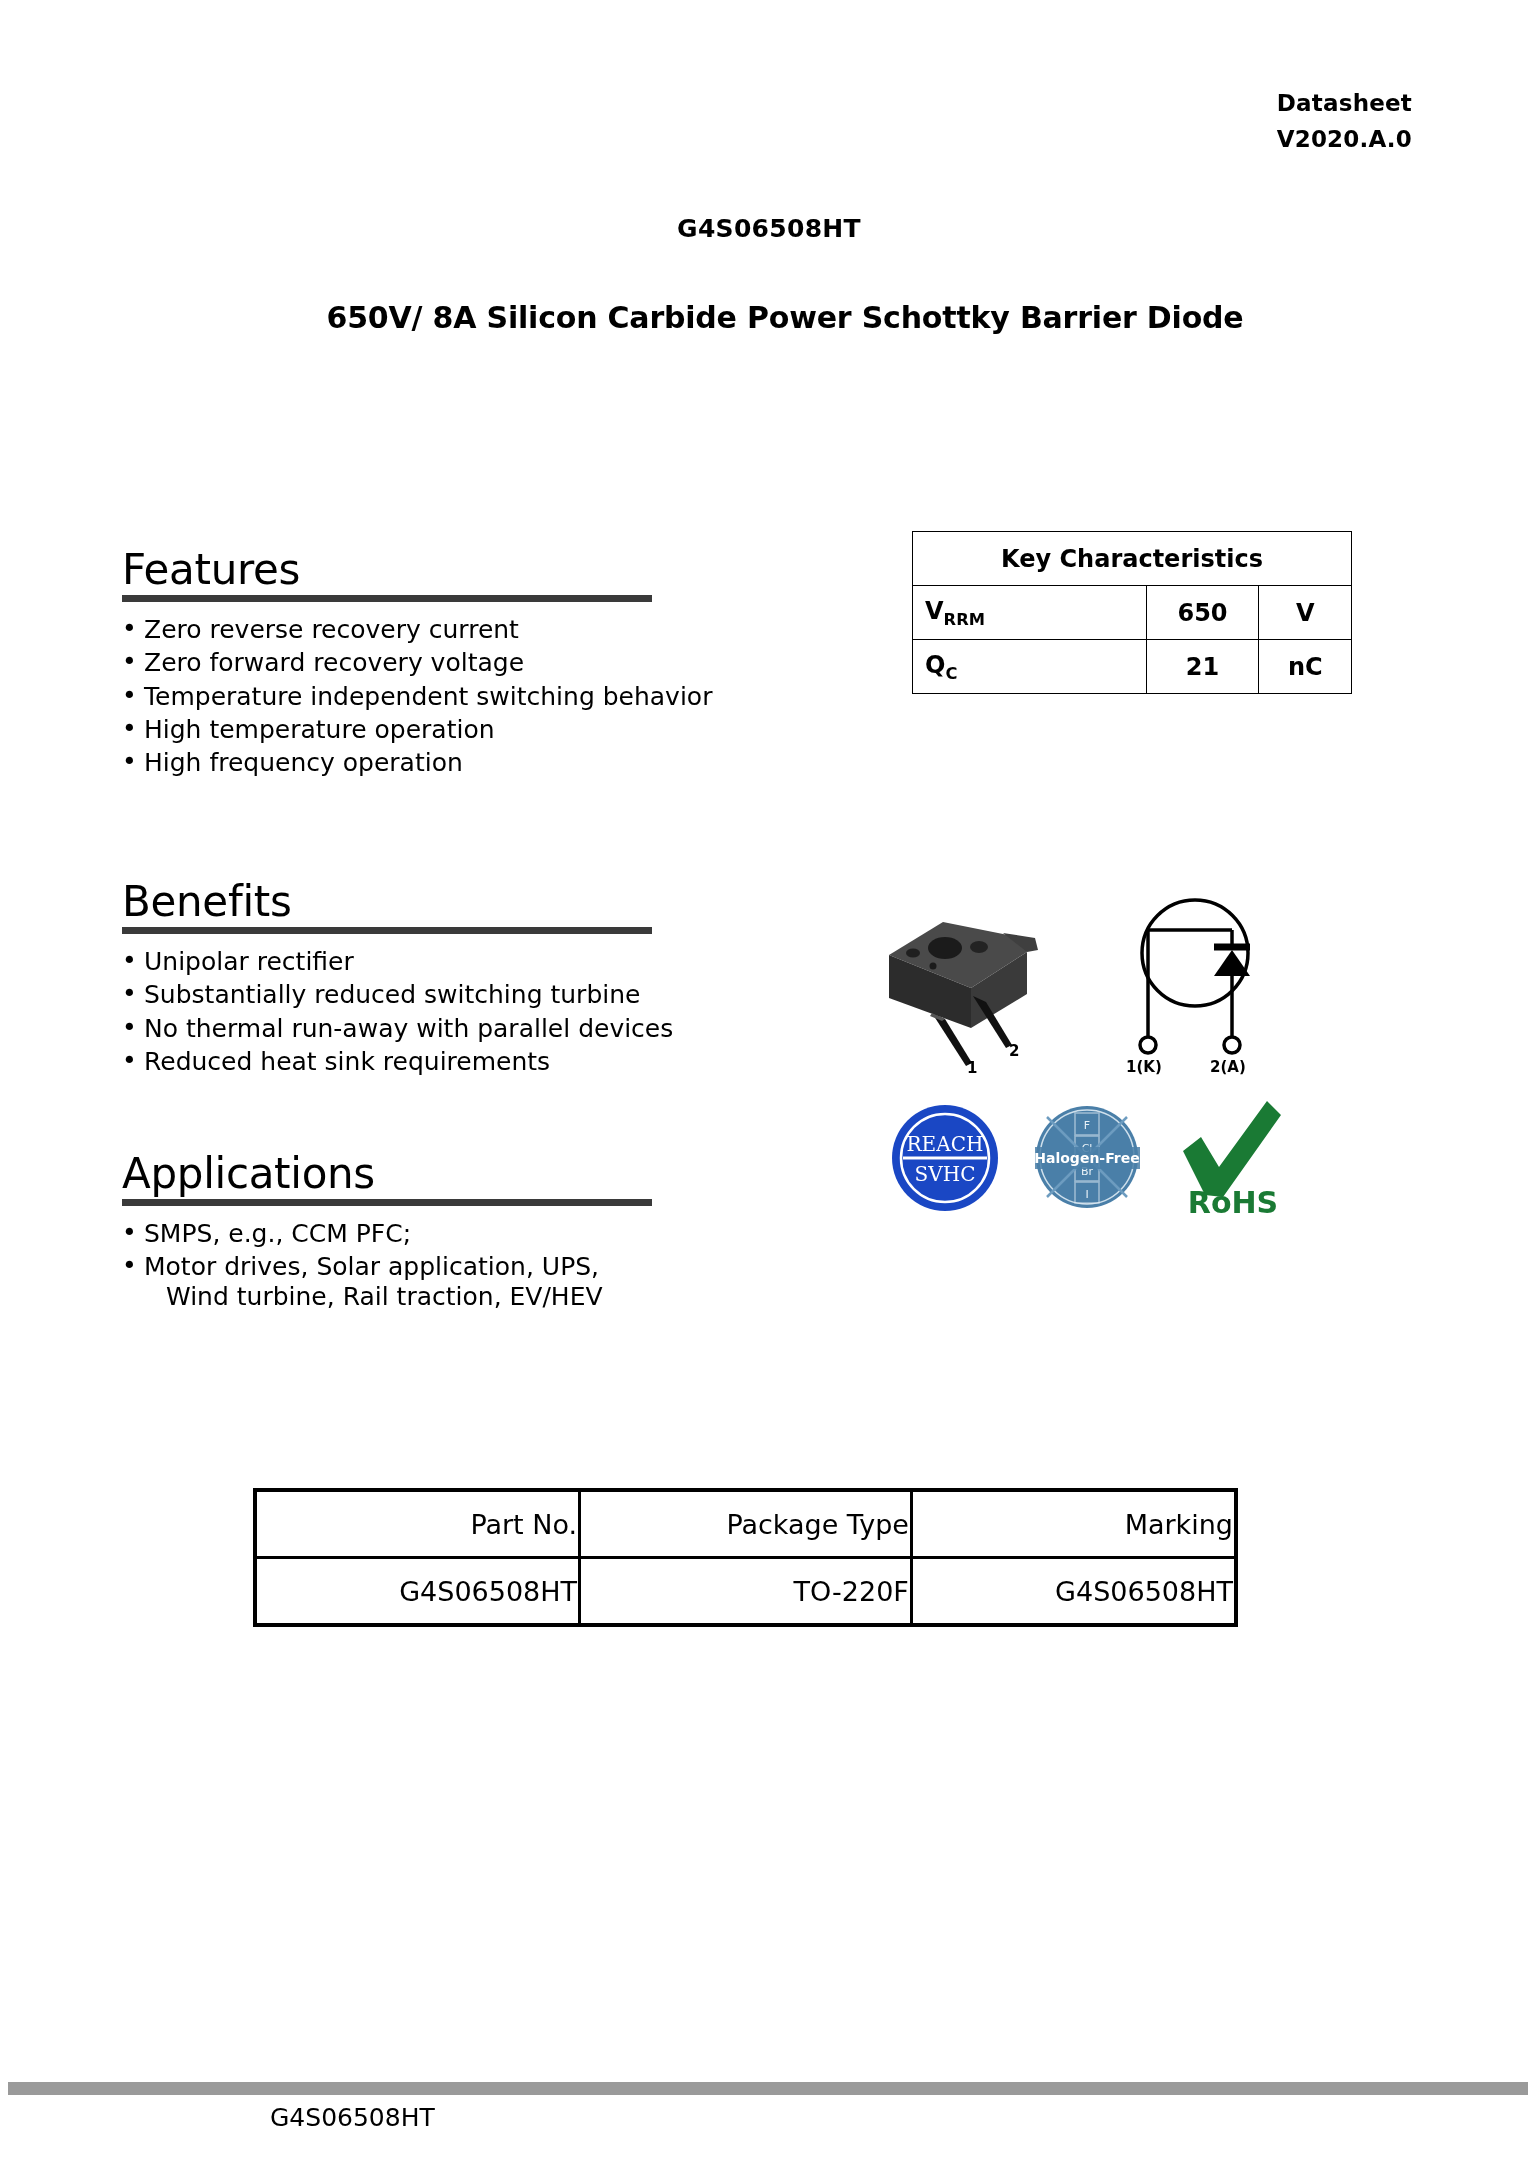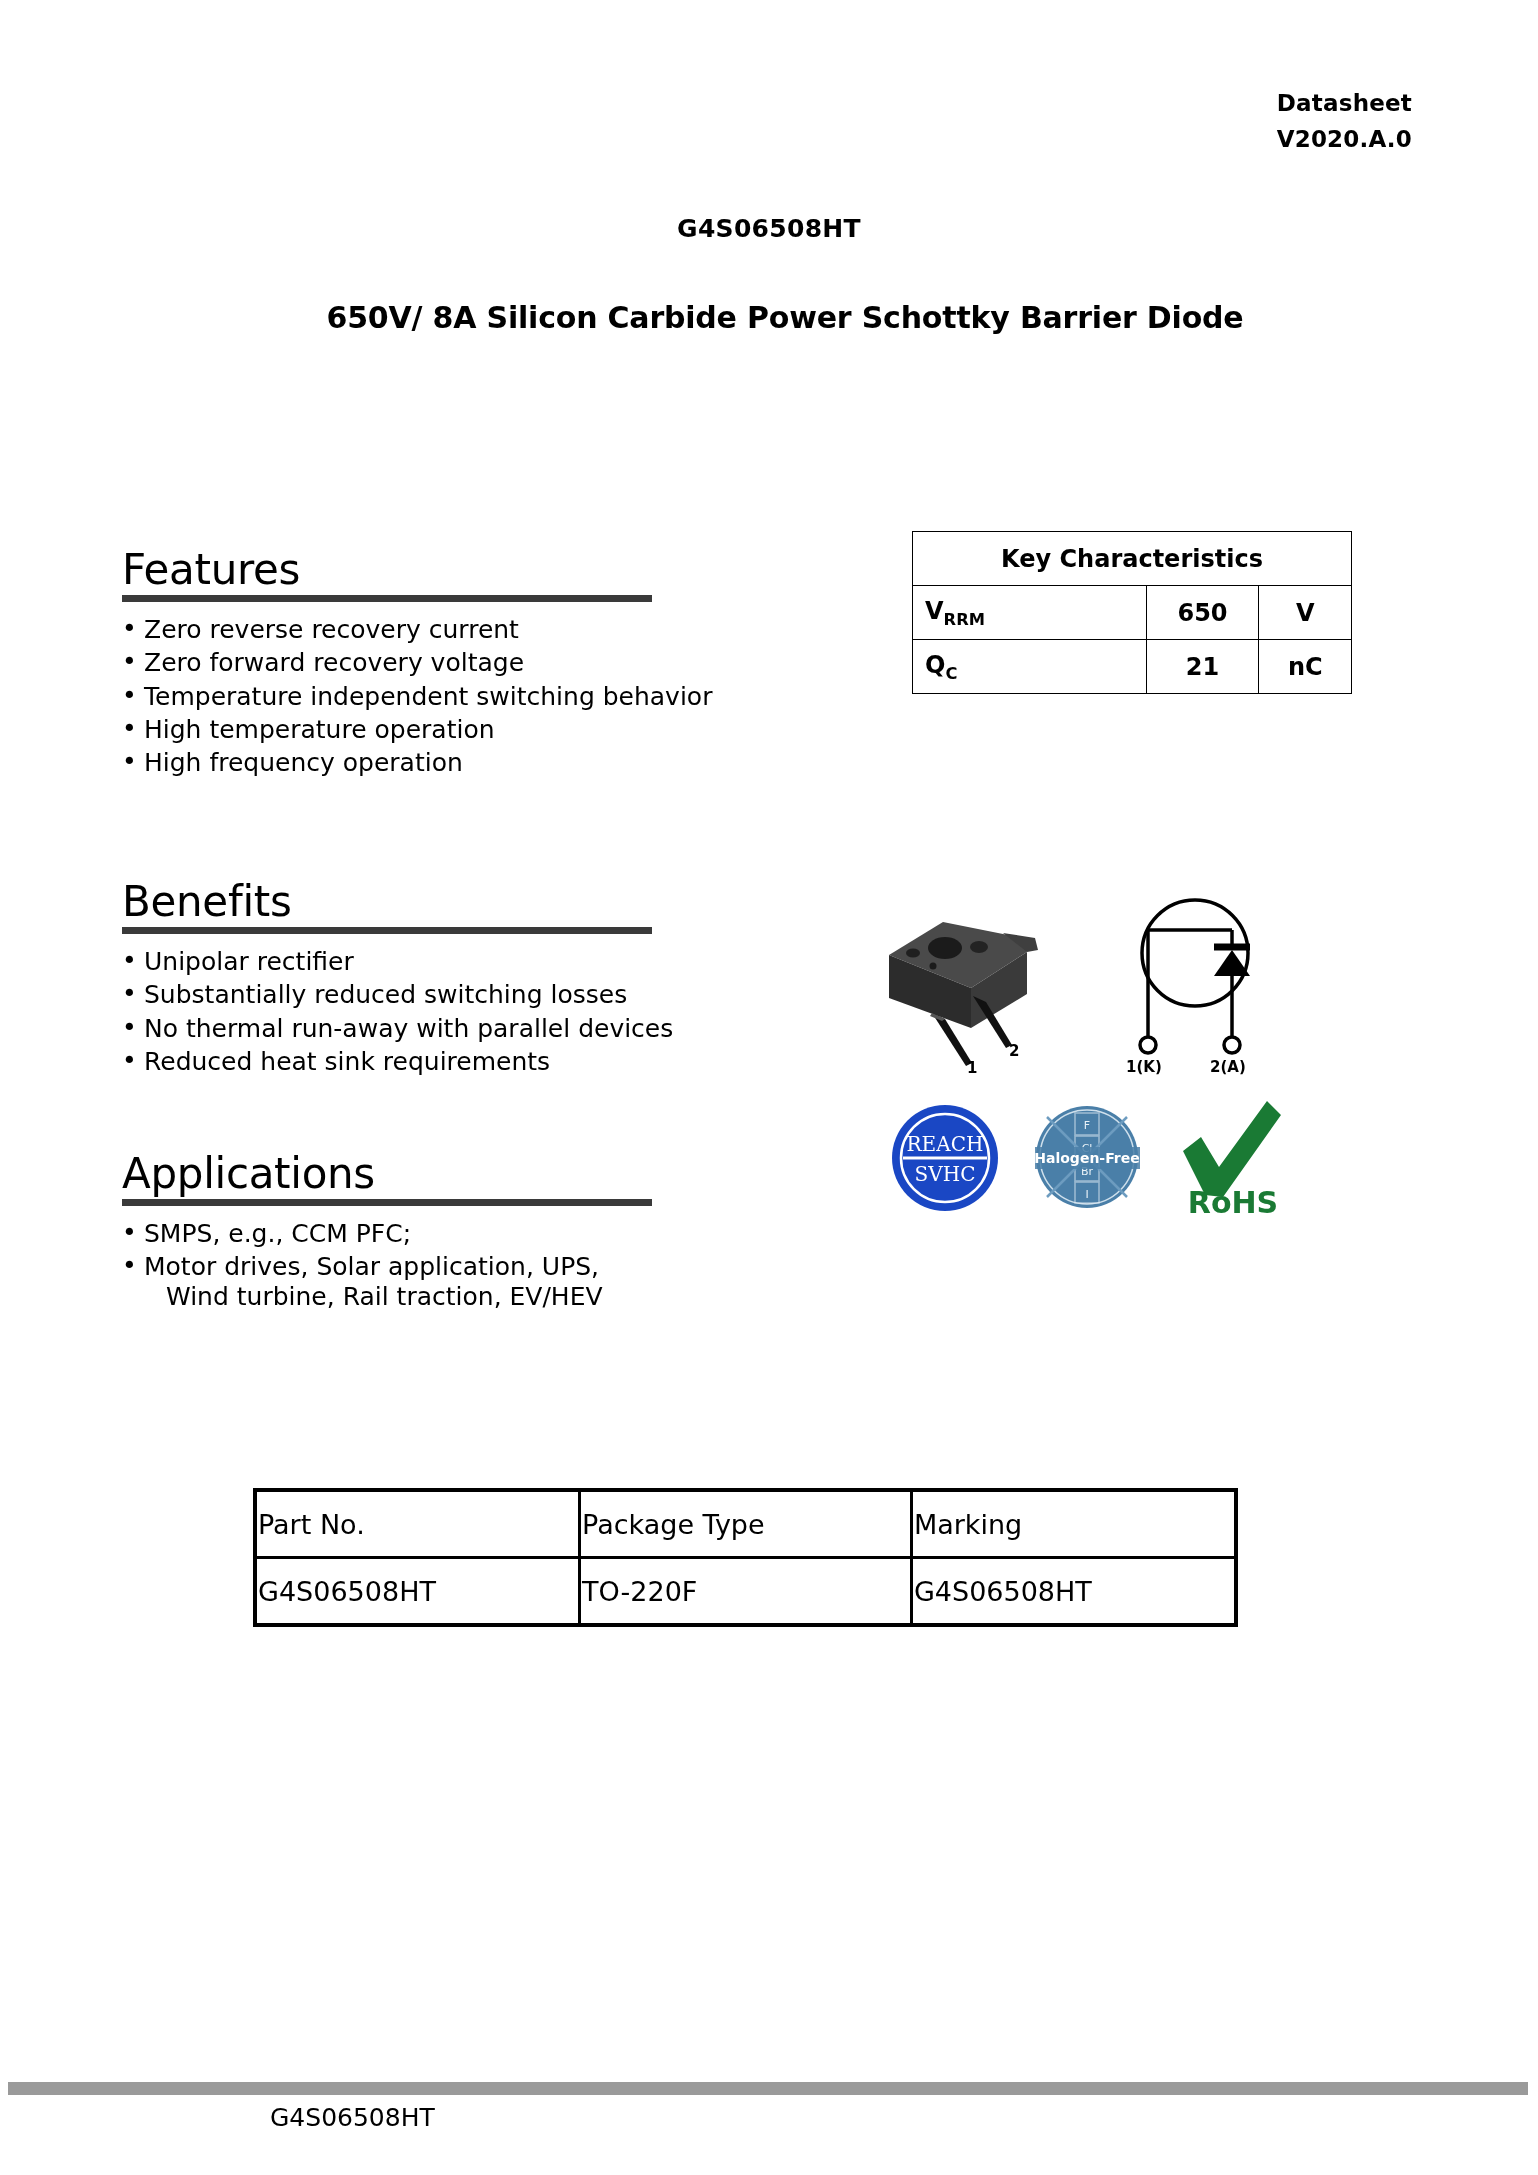--- a/index.html
+++ b/index.html
@@ -172,21 +172,21 @@
     position: absolute;
     top: 1488px;
     left: 253px;
     border-collapse: collapse;
     width: 985px;
     border: 4px solid #000;
   }
   .order-table td {
     border: 3px solid #000;
     height: 62px;
-    text-align: left;
+    text-align: right;
     font-size: 27px;
     font-weight: normal;
   }
 
   
   .footer-bar {
     position: absolute;
     left: 8px;
     top: 2082px;
     width: 1520px;
@@ -221,21 +221,21 @@
     <li><span class="dot">•</span><span>High temperature operation</span></li>
     <li><span class="dot">•</span><span>High frequency operation</span></li>
   </ul>
 </div>
 
 <div class="section" id="benefits-section">
   <div class="section-heading">Benefits</div>
   <div class="section-rule"></div>
   <ul class="bullet-list">
     <li><span class="dot">•</span><span>Unipolar rectifier</span></li>
-    <li><span class="dot">•</span><span>Substantially reduced switching losses</span></li>
+    <li><span class="dot">•</span><span>Substantially reduced switching turbine</span></li>
     <li><span class="dot">•</span><span>No thermal run-away with parallel devices</span></li>
     <li><span class="dot">•</span><span>Reduced heat sink requirements</span></li>
   </ul>
 </div>
 
 <div class="section" id="applications-section">
   <div class="section-heading">Applications</div>
   <div class="section-rule"></div>
   <ul class="bullet-list">
     <li><span class="dot">•</span><span>SMPS, e.g., CCM PFC;</span></li>

